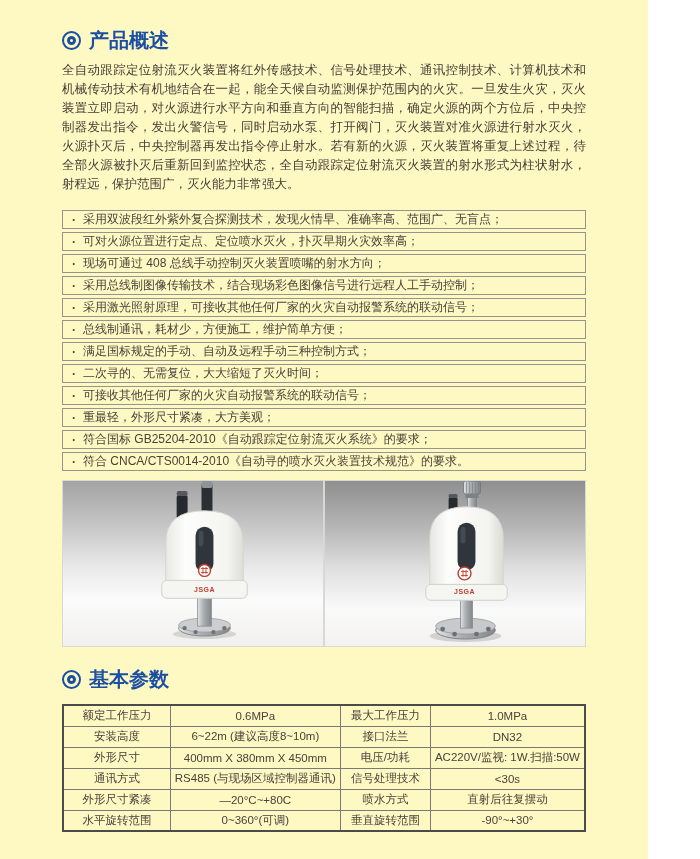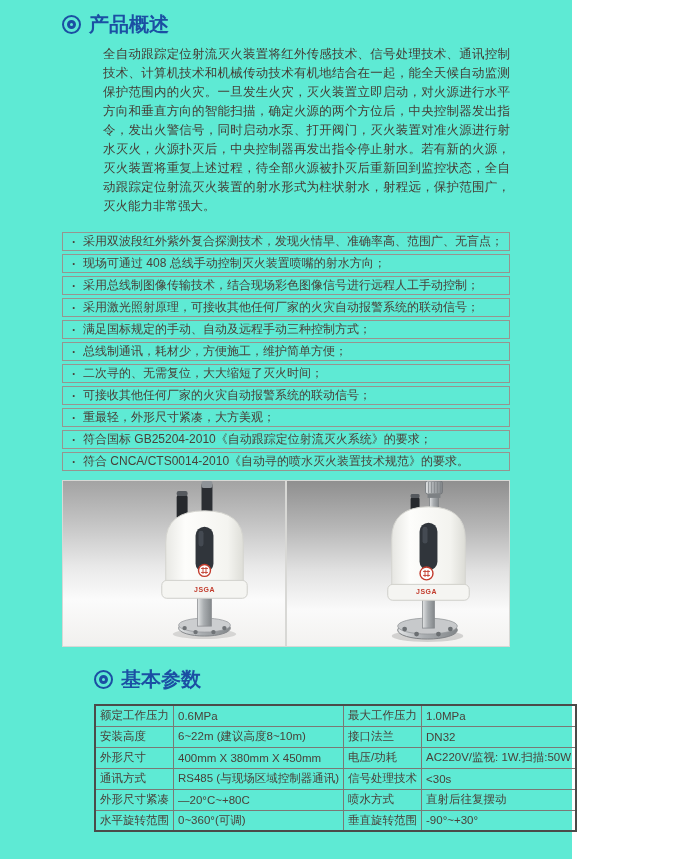--- a/index.html
+++ b/index.html
@@ -3,21 +3,21 @@
 <meta charset="utf-8">
 <style>
   * { box-sizing: border-box; margin: 0; padding: 0; }
   html,body { background:#ffffff; }
   body {
     width: 700px; height: 859px;
     font-family: "Liberation Sans", "DejaVu Sans", sans-serif;
     color: #4a4038;
     overflow: hidden;
   }
-  .page { width: 572px; height: 859px; padding: 0 62px; background:#5eead4; position: relative; }
+  .page { width: 648px; height: 859px; padding: 16px 62px; background:#fef9c3; position: relative; }
 
   
   .sec-head {
     display: flex; align-items: center; gap: 8px;
     color: #1b4fa3; font-size: 20px; font-weight: bold;
     height: 28px;
   }
   .marker {
     width: 19px; height: 19px; flex: 0 0 19px;
     border: 2px solid #1b4fa3; border-radius: 50%;
@@ -27,21 +27,20 @@
     content: ""; position: absolute; inset: 3px;
     border: 3px solid #1b4fa3; border-radius: 50%;
   }
 
   .sec-overview { padding-top: 10px; }
   .overview-text {
     margin-top: 7px;
     font-size: 12.5px; line-height: 19px;
     text-align: justify;
     color: #453c35;
-    margin-left: 41px;
   }
 
   .sec-features { margin-top: 16px; }
   .feature-list { list-style: none; margin-top: 7px; text-align: center; }
   .feature-list li {
     border: 1px solid #97948f;
     height: 19px; margin-bottom: 3px;
     display: flex; align-items: center;
     padding: 0 9px; font-size: 12px; color: #4a413a;
     white-space: nowrap; overflow: hidden;
@@ -50,54 +49,55 @@
 
   .gallery { margin-top: 9px; display: flex; justify-content: space-between; }
   .photo {
     width: 283px; height: 167px; border: 1px solid #d8d8d5;
     overflow: hidden;
   }
   .photo-left  { background: linear-gradient(180deg,#a3a3a3 0%,#c3c3c3 25%,#e9e9e9 52%,#fbfbfb 72%,#f1f0ee 100%); }
   .photo-right { background: linear-gradient(180deg,#8f8f8f 0%,#b6b6b6 28%,#e2e2e2 55%,#fafafa 78%,#f3f2f0 100%); }
   .photo svg { display:block; width:283px; height:165px; }
 
-  .sec-params { margin-top: 18px; margin-left: 32px; }
+  .sec-params { margin-top: 18px; }
   .param-table {
     width: 100%; margin-top: 11px;
     border-collapse: collapse;
     border: 2px solid #4b4b49;
   }
   .param-table td {
     border: 1px solid #7b7875;
-    height: 21px; text-align: left; vertical-align: middle;
+    height: 21px; text-align: center; vertical-align: middle;
     font-size: 11.5px; color: #4a413a; padding: 0 4px;
     white-space: nowrap;
   }
 </style>
 </head>
 <body>
 
 <div class="page">
 
   <section class="sec-overview">
     <h2 class="sec-head">
       <span class="marker"></span>
       <span>产品概述</span>
     </h2>
     <p class="overview-text">全自动跟踪定位射流灭火装置将红外传感技术、信号处理技术、通讯控制技术、计算机技术和机械传动技术有机地结合在一起，能全天候自动监测保护范围内的火灾。一旦发生火灾，灭火装置立即启动，对火源进行水平方向和垂直方向的智能扫描，确定火源的两个方位后，中央控制器发出指令，发出火警信号，同时启动水泵、打开阀门，灭火装置对准火源进行射水灭火，火源扑灭后，中央控制器再发出指令停止射水。若有新的火源，灭火装置将重复上述过程，待全部火源被扑灭后重新回到监控状态，全自动跟踪定位射流灭火装置的射水形式为柱状射水，射程远，保护范围广，灭火能力非常强大。</p>
   </section>
 
   <section class="sec-features">
     <ul class="feature-list">
       <li>采用双波段红外紫外复合探测技术，发现火情早、准确率高、范围广、无盲点；</li>
+      <li>可对火源位置进行定点、定位喷水灭火，扑灭早期火灾效率高；</li>
       <li>现场可通过 408 总线手动控制灭火装置喷嘴的射水方向；</li>
       <li>采用总线制图像传输技术，结合现场彩色图像信号进行远程人工手动控制；</li>
       <li>采用激光照射原理，可接收其他任何厂家的火灾自动报警系统的联动信号；</li>
+      <li>总线制通讯，耗材少，方便施工，维护简单方便；</li>
       <li>满足国标规定的手动、自动及远程手动三种控制方式；</li>
-      <li>总线制通讯，耗材少，方便施工，维护简单方便；</li>
       <li>二次寻的、无需复位，大大缩短了灭火时间；</li>
       <li>可接收其他任何厂家的火灾自动报警系统的联动信号；</li>
       <li>重最轻，外形尺寸紧凑，大方美观；</li>
       <li>符合国标 GB25204-2010《自动跟踪定位射流灭火系统》的要求；</li>
       <li>符合 CNCA/CTS0014-2010《自动寻的喷水灭火装置技术规范》的要求。</li>
     </ul>
   </section>
 
   <section class="gallery">
     <figure class="photo photo-left">

